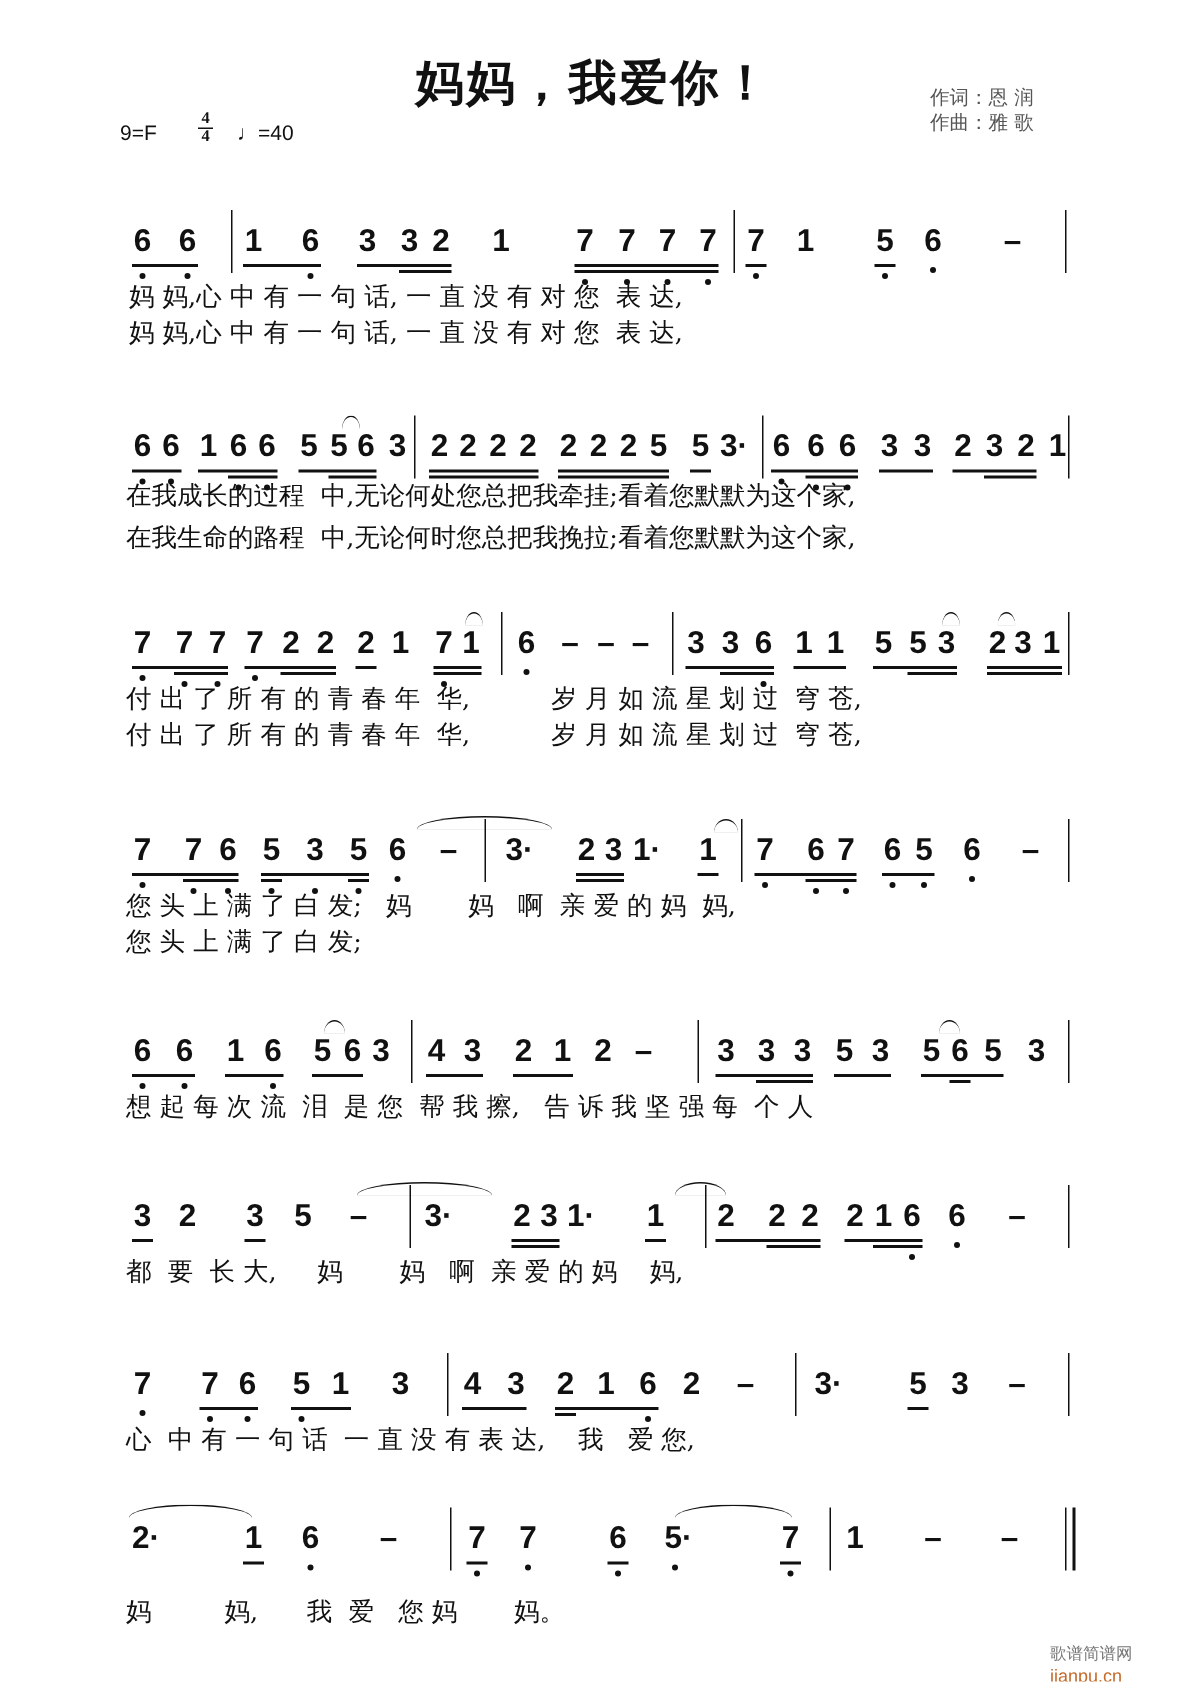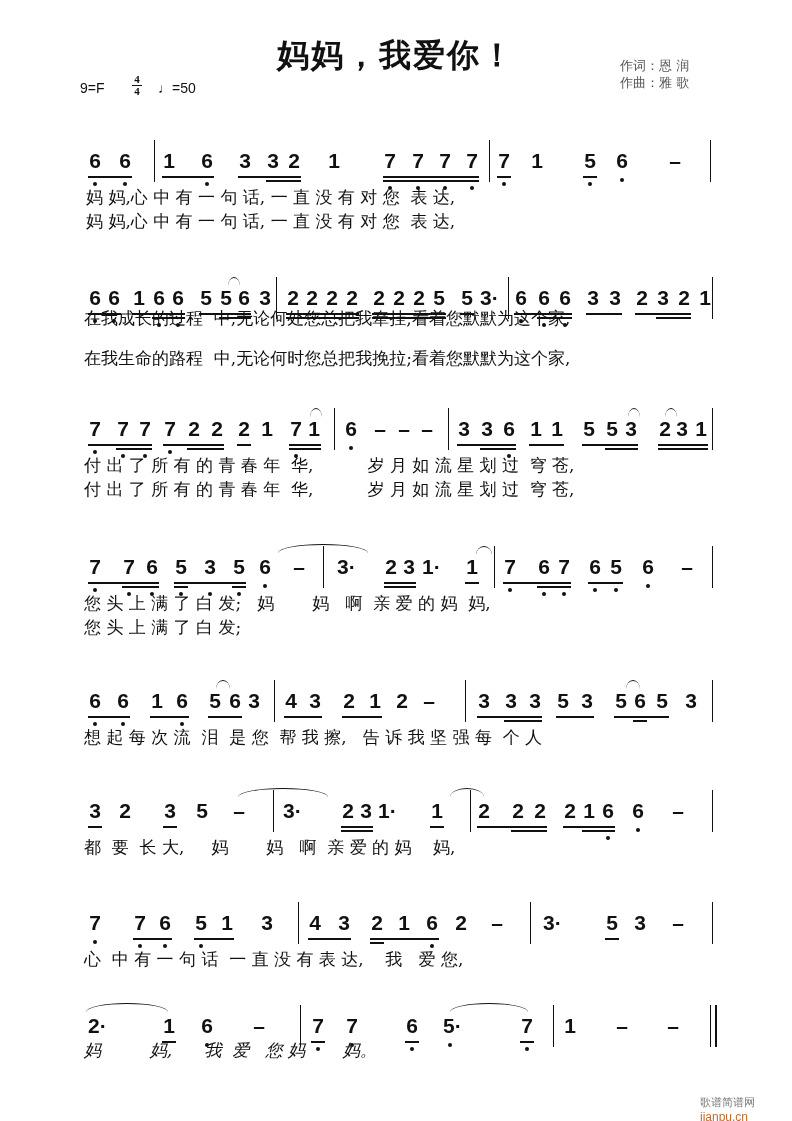--- a/index.html
+++ b/index.html
@@ -32,21 +32,21 @@
 <div class="title">妈妈，我爱你！</div>
 <div class="credits">
   <div>作词：恩 润</div>
   <div>作曲：雅 歌</div>
 </div>
 <div class="key">9=F</div>
 <div class="timesig">
   <span>4</span>
   <span class="bar">4</span>
 </div>
-<div class="tempo">♩=50</div>
+<div class="tempo">♩=40</div>
 
 <div id="score">
     <div class="line" style="top: 150px;">
       <div class="n" style="left: 88px;">6</div>
       <div class="dot" style="left: 93px; top: 32px;"></div>
       <div class="n" style="left: 118px;">6</div>
       <div class="dot" style="left: 123px; top: 32px;"></div>
       <div class="n" style="left: 162px;">1</div>
       <div class="n" style="left: 200px;">6</div>
       <div class="dot" style="left: 205px; top: 32px;"></div>
@@ -132,21 +132,21 @@
       <div class="ul" style="left: 460px; width: 14px; top: 26px;"></div>
       <div class="ul" style="left: 514px; width: 58px; top: 26px;"></div>
       <div class="ul" style="left: 537px; width: 35px; top: 30px;"></div>
       <div class="ul" style="left: 586px; width: 36px; top: 26px;"></div>
       <div class="ul" style="left: 635px; width: 56px; top: 26px;"></div>
       <div class="ul" style="left: 656px; width: 35px; top: 30px;"></div>
       <div class="bl" style="left: 276px;"></div>
       <div class="bl" style="left: 508px;"></div>
       <div class="bl" style="left: 712px;"></div>
       <div class="slur" style="left: 228px; width: 12px; top: -10px;"></div>
-      <div class="lyr" style="left: 84px; top: 20px;">在我成长的过程  中,无论何处您总把我牵挂;看着您默默为这个家,</div>
+      <div class="lyr" style="left: 84px; top: 32px;">在我成长的过程  中,无论何处您总把我牵挂;看着您默默为这个家,</div>
       <div class="lyr" style="left: 84px; top: 60px;">在我生命的路程  中,无论何时您总把我挽拉;看着您默默为这个家,</div>
     </div>
     <div class="line" style="top: 418px;">
       <div class="n" style="left: 88px;">7</div>
       <div class="dot" style="left: 93px; top: 32px;"></div>
       <div class="n" style="left: 116px;">7</div>
       <div class="dot" style="left: 121px; top: 36px;"></div>
       <div class="n" style="left: 138px;">7</div>
       <div class="dot" style="left: 143px; top: 36px;"></div>
       <div class="n" style="left: 163px;">7</div>
@@ -387,17 +387,17 @@
       <div class="ul" style="left: 162px; width: 14px; top: 26px;"></div>
       <div class="ul" style="left: 311px; width: 14px; top: 26px;"></div>
       <div class="ul" style="left: 405px; width: 14px; top: 26px;"></div>
       <div class="ul" style="left: 520px; width: 14px; top: 26px;"></div>
       <div class="bl" style="left: 300px;"></div>
       <div class="bl" style="left: 553px;"></div>
       <div class="bl" style="left: 710px;"></div>
       <div class="bl final" style="left: 715px;"></div>
       <div class="slur" style="left: 86px; width: 82px; top: -12px;"></div>
       <div class="slur" style="left: 450px; width: 78px; top: -12px;"></div>
-      <div class="lyr" style="left: 84px; top: 24px; font-style: italic;">妈         妈,      我  爱   您 妈       妈。</div>
+      <div class="lyr" style="left: 84px; top: 48px;">妈         妈,      我  爱   您 妈       妈。</div>
     </div>
   </div>
 
 <div class="watermark"><span style="color:#777;font-size:11px;font-family:'DejaVu Sans',sans-serif">歌谱简谱网 </span><span>jianpu.cn</span></div>
 
 </body></html>

